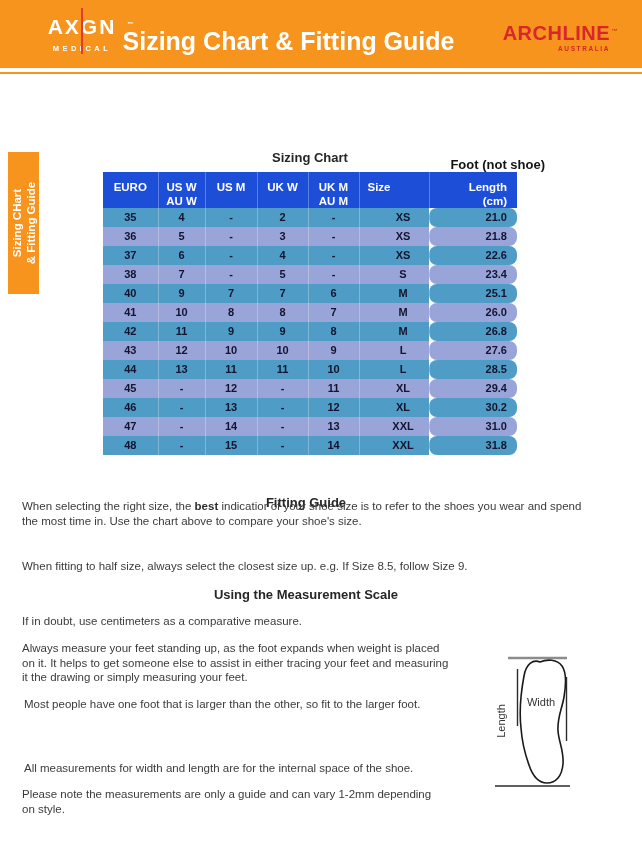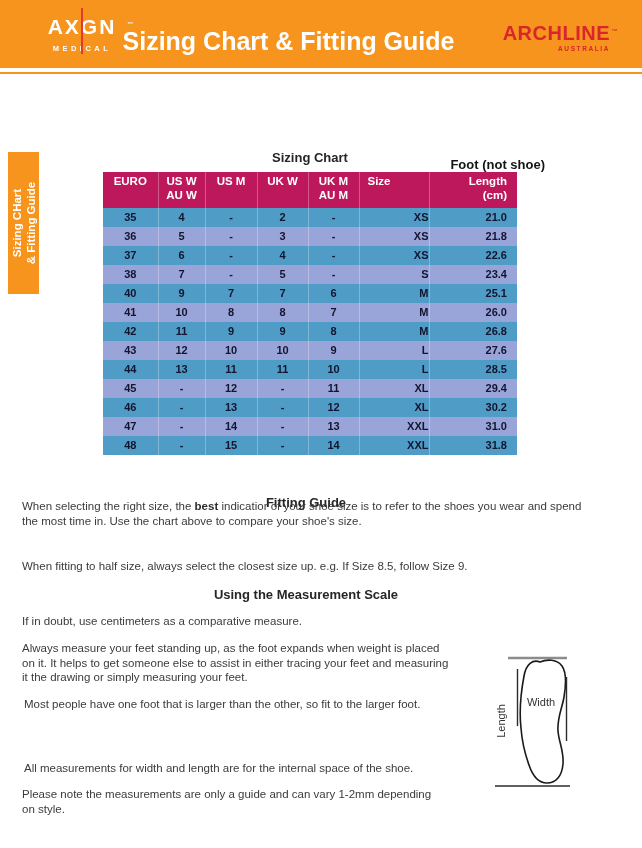--- a/index.html
+++ b/index.html
@@ -31,35 +31,35 @@
                    width:142px; text-align:center; color:#fff; font-size:11.5px;
                    font-weight:bold; line-height:14px; white-space:nowrap; }
   
   .chart-title { position:absolute; top:150px; left:103px; width:414px; text-align:center;
                  font-size:13px; font-weight:bold; color:#262626; }
   .foot-note  { position:absolute; top:157px; left:337px; width:208px; text-align:right;
                 font-size:13px; font-weight:bold; color:#141414; }
   table.sizing { position:absolute; top:172px; left:103px; width:414px;
                  border-collapse:collapse; table-layout:fixed; }
   table.sizing th {
-    background:#be185d; color:#ffffff; font-size:11.5px; font-weight:bold;
-    vertical-align:top; padding-top:2px; height:36px; line-height:14px; text-align:center;
+    background:#1d4ed8; color:#ffffff; font-size:11.5px; font-weight:bold;
+    vertical-align:top; padding-top:8px; height:36px; line-height:14px; text-align:center;
     border-left:1px solid rgba(255,255,255,0.28);
   }
   table.sizing th:first-child, table.sizing td:first-child { border-left:none; }
   table.sizing td {
     font-size:11px; font-weight:bold; color:#14142E; text-align:center;
     height:19px; line-height:19px; border-left:1px solid rgba(255,255,255,0.28);
   }
   table.sizing tbody tr:nth-child(odd)  td { background:#4F9CC7; }
   table.sizing tbody tr:nth-child(even) td { background:#99A4D9; }
   table.sizing th:nth-child(6) { text-align:left; padding-left:8px; }
-  table.sizing td:nth-child(6) { text-align:right; padding-left:18px; }
+  table.sizing td:nth-child(6) { text-align:center; padding-left:18px; }
   table.sizing th:nth-child(7) { text-align:right; padding-right:10px; }
-  table.sizing td:nth-child(7) { text-align:right; padding-right:10px; }
+  table.sizing td:nth-child(7) { text-align:right; padding-right:10px;border-radius:8px; }
   
   .section-heading { position:absolute; left:0; width:612px; text-align:center;
                      font-size:13px; font-weight:bold; color:#262626; }
   .para { position:absolute; left:22px; font-size:11.5px; line-height:14.5px;
           color:#3b3b3b; white-space:pre-line; }
   .bold { font-weight:bold; color:#2e2e2e; }
   #fg-title  { top:495px; }
   #fg-p1     { top:499px; width:604px; }
   #fg-p2     { top:559px; width:604px; }
   #ms-title  { top:587px; }

